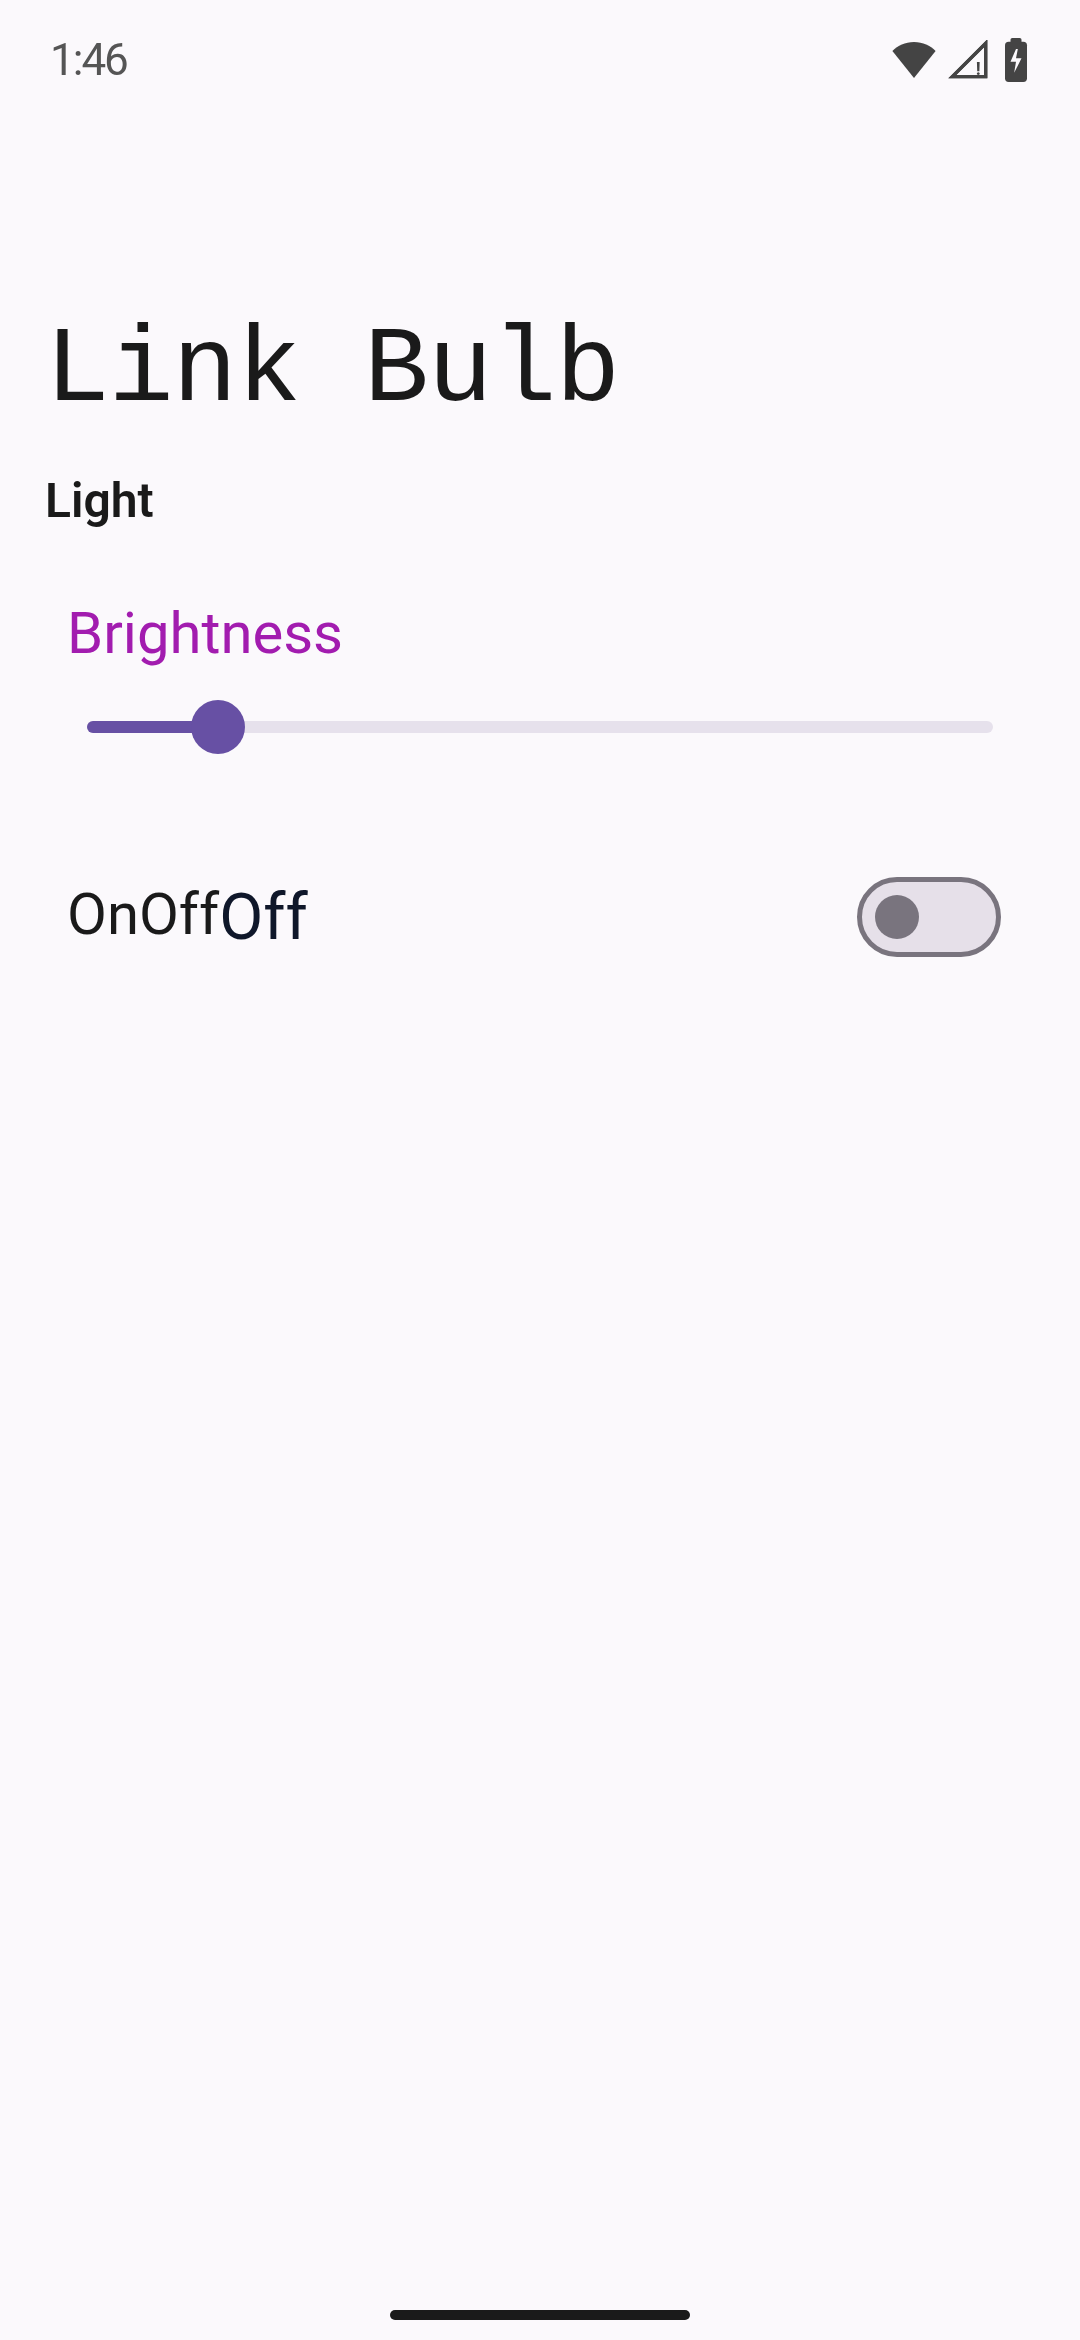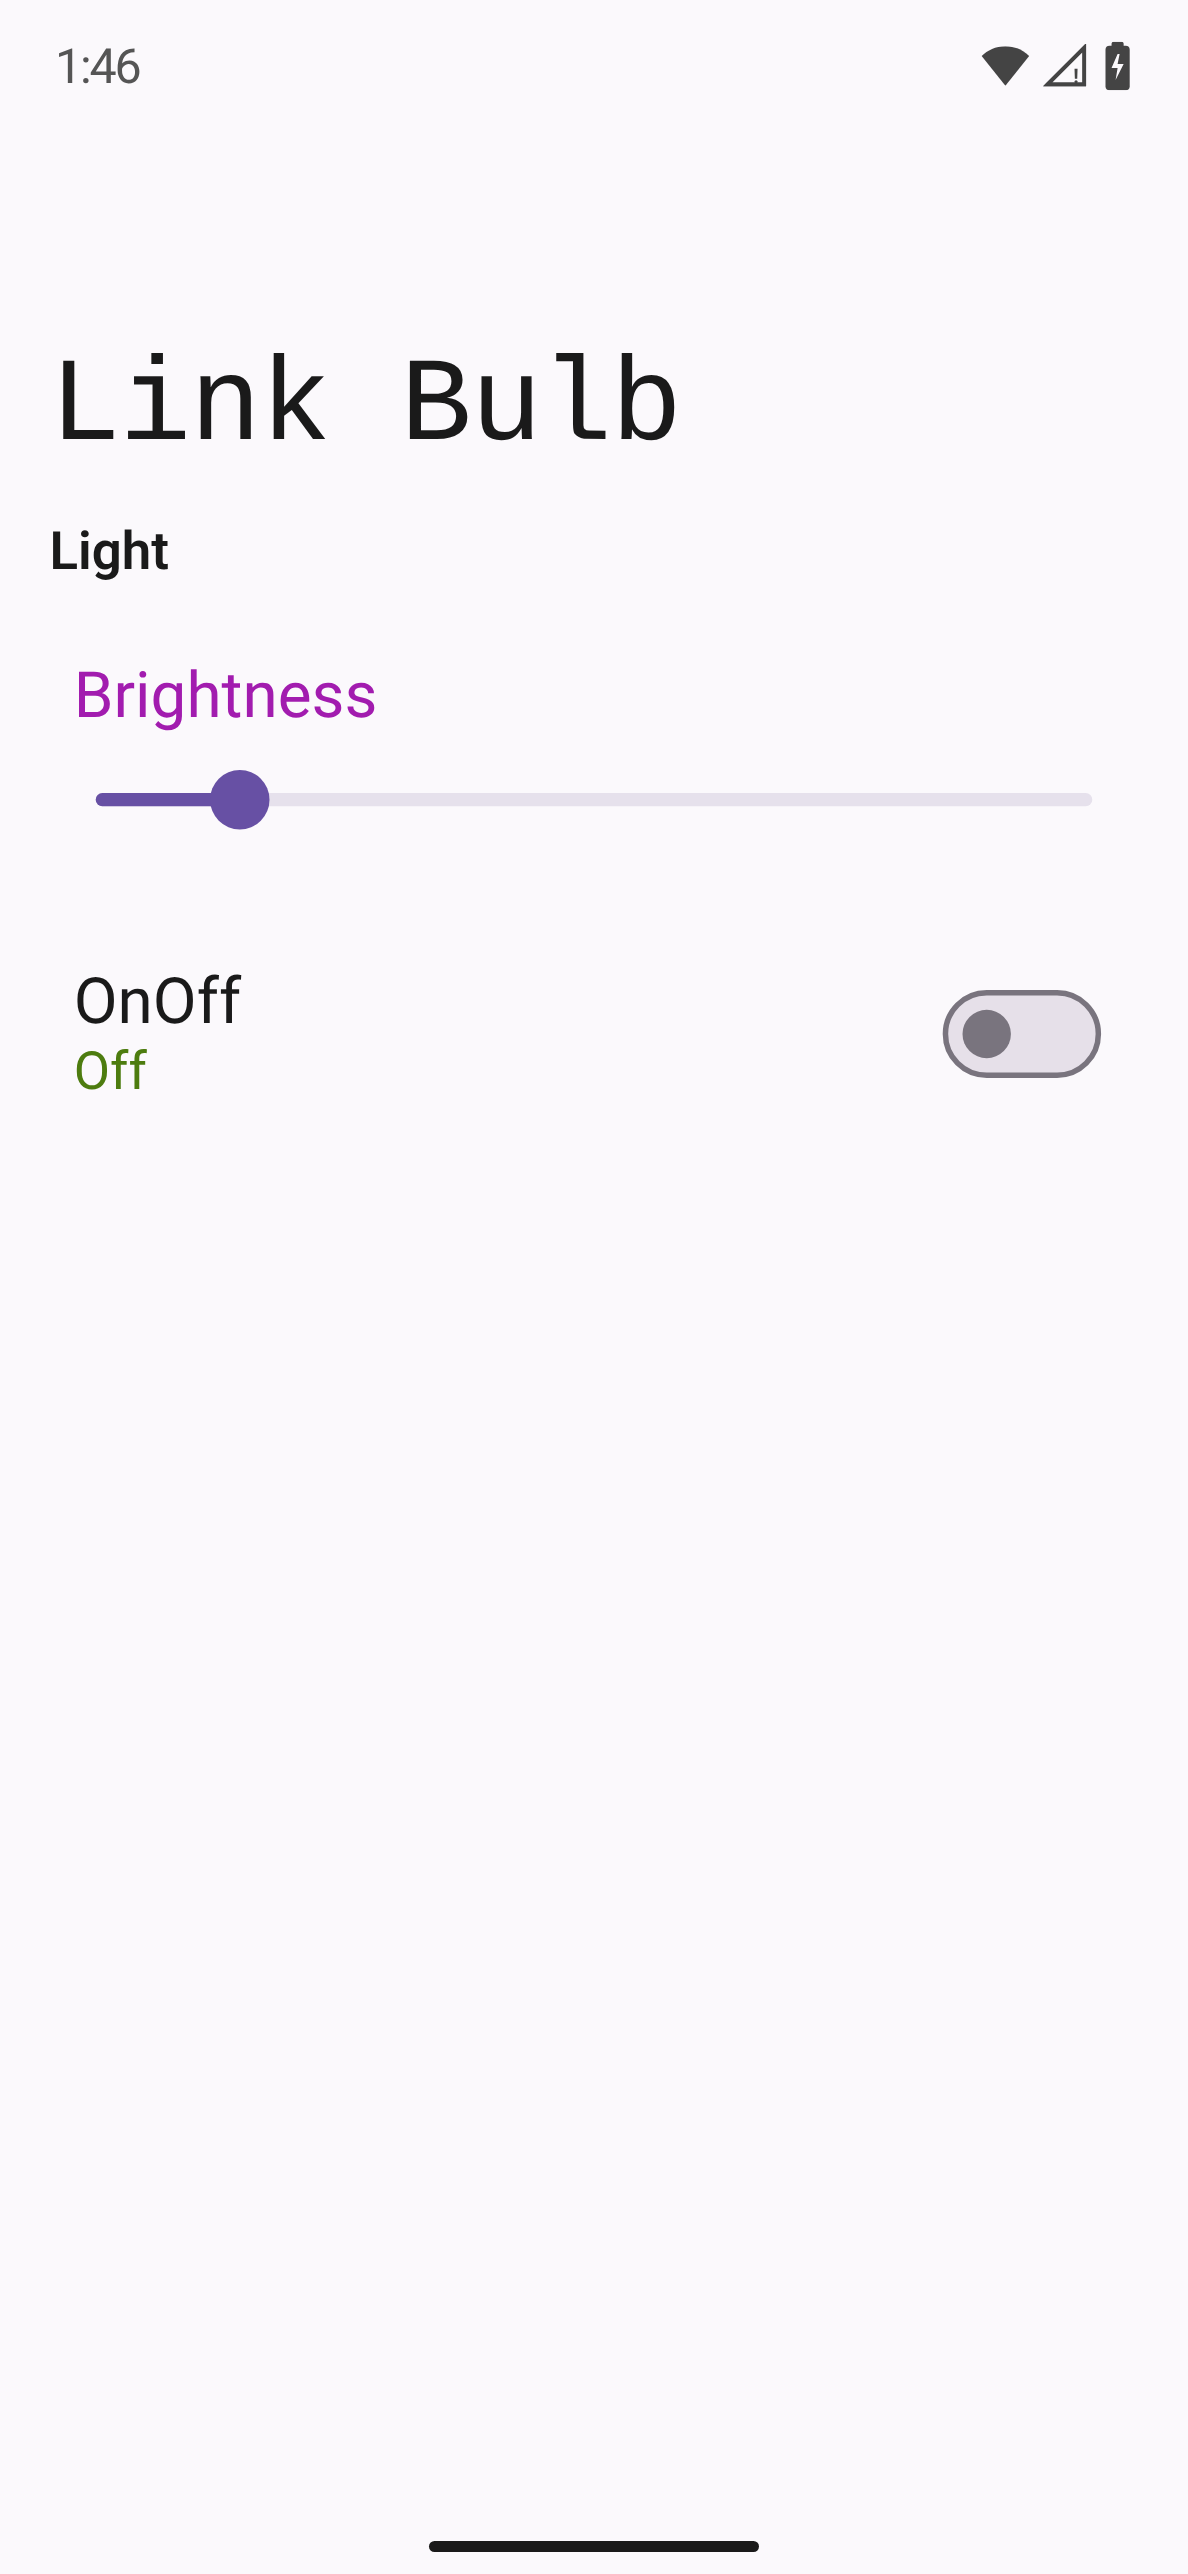--- a/index.html
+++ b/index.html
@@ -100,31 +100,31 @@
     }
     .onoff-section {
       margin-top: 130px;
       padding: 0 22px;
       display: flex;
       justify-content: space-between;
       align-items: center;
     }
     .onoff-labels {
       display: flex;
-      flex-direction: column;
+      flex-direction: row;
     }
     .onoff-title {
       font-size: 58px;
       font-weight: 400;
       color: #1a1a1a;
     }
     .onoff-status {
-      font-size: 48px;
-      font-weight: 400;
-      color: #4d7c0f;
+      font-size: 64px;
+      font-weight: 400;
+      color: #0f172a;
       margin-top: 0;
     }
     .toggle {
       width: 144px;
       height: 80px;
       border-radius: 40px;
       border: 5px solid #79747e;
       background: #e6e0e9;
       position: relative;
       margin-right: 12px;

